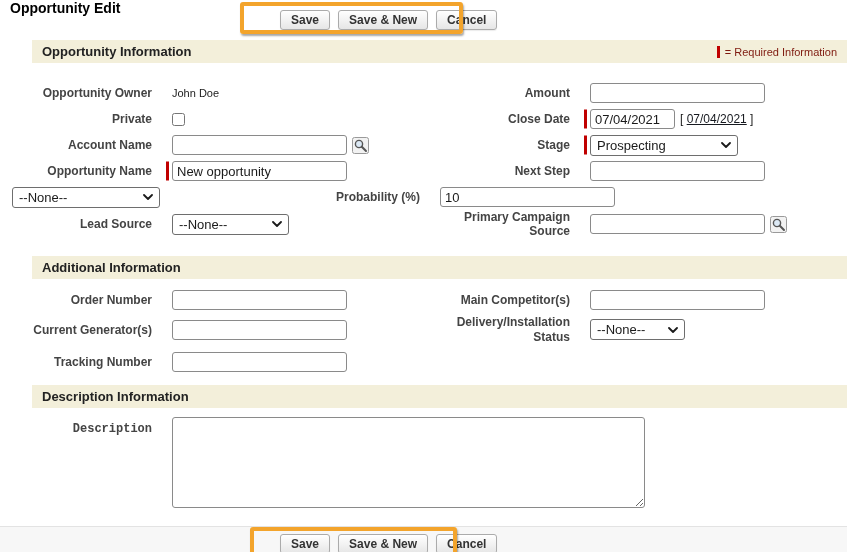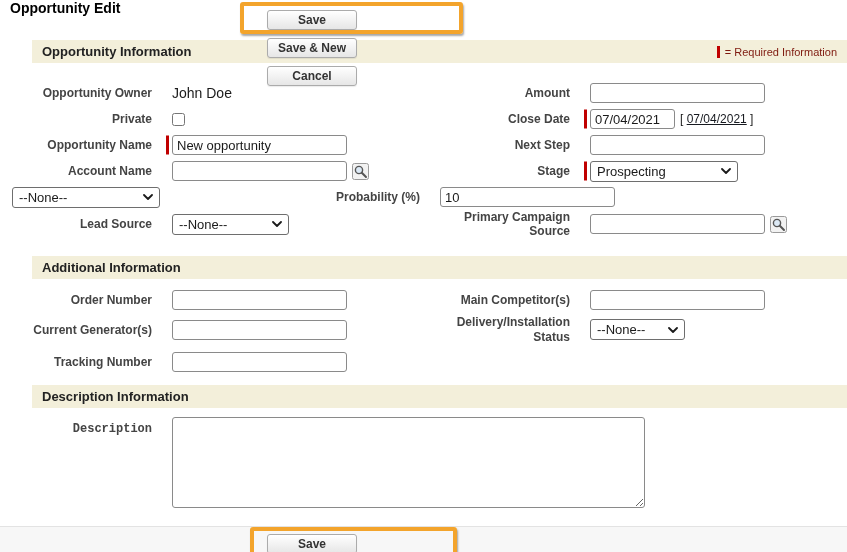--- a/index.html
+++ b/index.html
@@ -7,21 +7,21 @@
   body {
     width:847px; height:552px; overflow:hidden; background:#fff;
     font-family:"Liberation Sans", sans-serif; position:relative;
   }
   
   .page-header { height:38px; position:relative; background:#fff; }
   .page-title {
     position:absolute; left:10px; top:0;
     font-size:14px; font-weight:bold; color:#000;
   }
-  .btn-row { position:absolute; left:267px; top:10px; display:flex; gap:8px;flex-direction:column; }
+  .btn-row { position:absolute; left:280px; top:10px; display:flex; gap:8px; }
   .sf-btn {
     height:20px; padding:0 10px; font-family:"Liberation Sans",sans-serif;
     font-size:12px; font-weight:bold; color:#333;
     background:linear-gradient(#ffffff,#e6e6e6);
     border:1px solid #ababab; border-radius:3px;
     box-shadow:0 1px 1px rgba(0,0,0,.08); cursor:pointer; line-height:18px;
   }
   .annot {
     position:absolute; border:4px solid #F3A42C; border-radius:3px;
     box-shadow:1px 2px 2px rgba(0,0,0,.35); pointer-events:none; z-index:5;
@@ -42,21 +42,21 @@
   
   .form-block { padding-top:17px; padding-bottom:12px; }
   .form-block.addl { padding-top:8px; padding-bottom:8px; }
   .frow { display:grid; grid-template-columns:160px 268px 150px 269px; align-items:center; min-height:26px; }
   .flabel {
     font-size:12px; font-weight:bold; color:#444; text-align:right;
     padding-right:8px; line-height:1.2;
   }
   .fval { padding-left:12px; position:relative; display:flex; align-items:center; gap:5px; min-height:26px; }
   .req-bar { position:absolute; left:6px; top:50%; transform:translateY(-50%); width:3px; height:19px; background:#C00000; }
-  .ftext { font-size:14px; color:#1a1a1a; }
+  .ftext { font-size:11px; color:#1a1a1a; }
   input[type=text] {
     width:175px; height:20px; border:1px solid #8a8a8a; border-radius:3px;
     padding:1px 4px; font-family:"Liberation Sans",sans-serif; font-size:13px; color:#1a1a1a; background:#fff;
   }
   input.short { width:85px; }
   input[type=checkbox] { width:13px; height:13px; margin:0; accent-color:#fff; }
   .sel {
     display:inline-flex; align-items:center; justify-content:space-between;
     height:21px; border:1px solid #6e6e6e; border-radius:3px; background:#fff;
     font-size:13px; color:#1a1a1a; padding:0 6px; cursor:default;
@@ -121,32 +121,20 @@
       </div>
     <div class="flabel">Close Date</div>
     <div class="fval">
       <span class="req-bar"></span>
       <input type="text" class="short" value="07/04/2021" style="">
       <span class="date-link-wrap"><span>[ </span><a class="date-link">07/04/2021</a><span> ]</span></span>
     </div>
   </div>
 
   <div class="frow">
-    <div class="flabel">Opportunity Name</div>
-    <div class="fval">
-      <span class="req-bar"></span>
-      <input type="text" value="New opportunity" style="">
-    </div>
-    <div class="flabel">Next Step</div>
-    <div class="fval">
-        <input type="text" value="" style="">
-      </div>
-  </div>
-
-  <div class="frow">
     <div class="flabel">Account Name</div>
     <div class="fval">
       <input type="text" value="" style="">
       <svg class="lookup" viewBox="0 0 17 17">
         <rect x="0.5" y="0.5" width="16" height="16" rx="2" fill="#f2f2f2" stroke="#9a9a9a"></rect>
         <circle cx="7" cy="7" r="3.6" fill="#dce9f5" stroke="#555" stroke-width="1.4"></circle>
         <line x1="9.8" y1="9.8" x2="14" y2="14" stroke="#555" stroke-width="2" stroke-linecap="round"></line>
       </svg>
     </div>
     <div class="flabel">Stage</div>
@@ -155,20 +143,32 @@
       <div class="sel w-stage">
         <span>Prospecting</span>
         <svg class="chev" width="10" height="6" viewBox="0 0 10 6">
             <polyline points="1,1 5,5 9,1" fill="none" stroke="#1a1a1a" stroke-width="1.8" stroke-linecap="round" stroke-linejoin="round"></polyline>
           </svg>
       </div>
     </div>
   </div>
 
   <div class="frow">
+    <div class="flabel">Opportunity Name</div>
+    <div class="fval">
+      <span class="req-bar"></span>
+      <input type="text" value="New opportunity" style="">
+    </div>
+    <div class="flabel">Next Step</div>
+    <div class="fval">
+        <input type="text" value="" style="">
+      </div>
+  </div>
+
+  <div class="frow">
     <div class="fval">
       <div class="sel w-type">
         <span>--None--</span>
         <svg class="chev" width="10" height="6" viewBox="0 0 10 6">
             <polyline points="1,1 5,5 9,1" fill="none" stroke="#1a1a1a" stroke-width="1.8" stroke-linecap="round" stroke-linejoin="round"></polyline>
           </svg>
       </div>
     </div>
     <div class="flabel">Probability (%)</div>
     <div class="fval">

